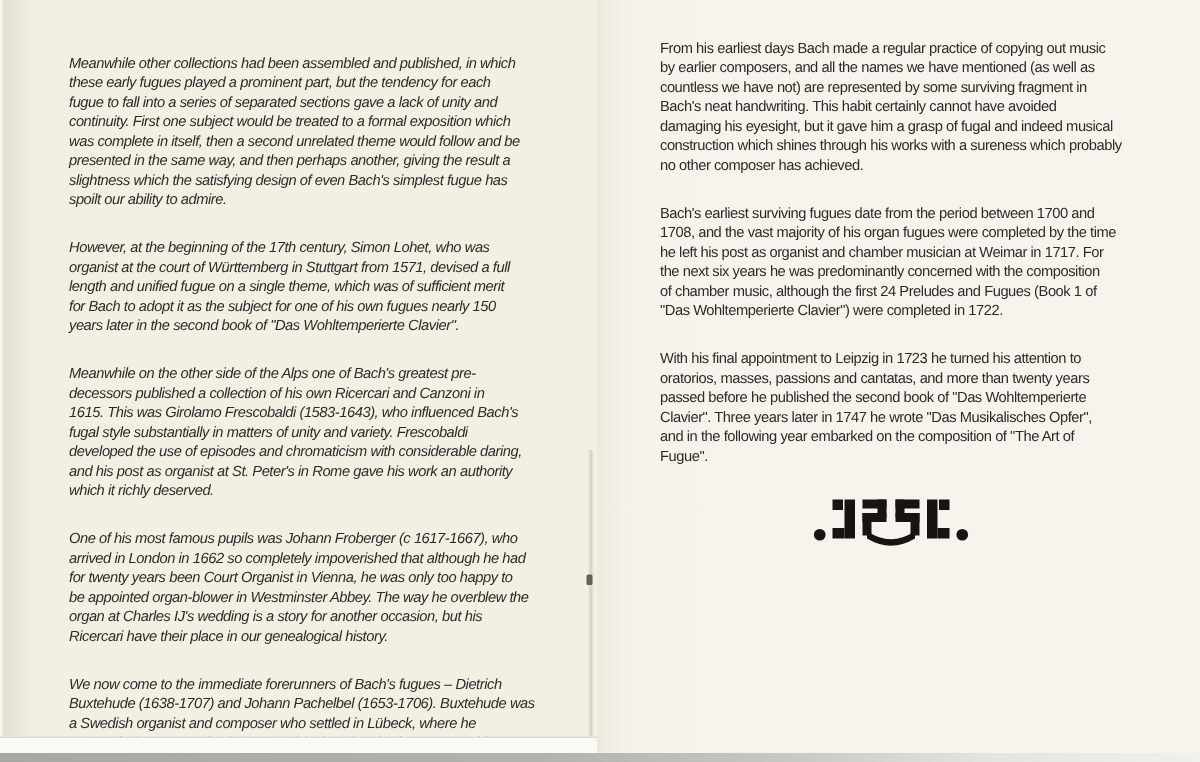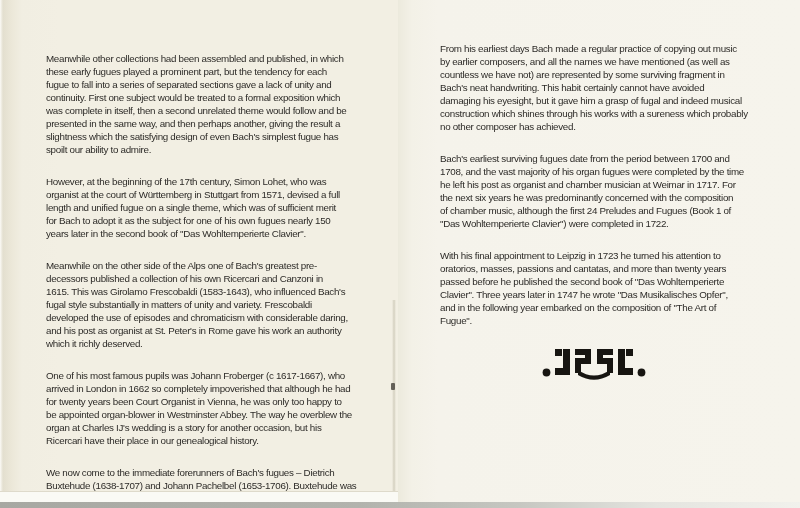--- a/index.html
+++ b/index.html
@@ -7,20 +7,21 @@
     position:relative;
     width:800px;height:508px;
     overflow:hidden;
     background:#f3f0e5;
     font-family:"Liberation Sans","DejaVu Sans",sans-serif;
   }
   
   .page-left{
     position:absolute;left:0;top:0;width:398px;height:502px;
     background:linear-gradient(90deg,#fbfaf6 0px,#e3dfcf 3px,#ece8d9 12px,#f1eee2 22px,#f2efe3 60px,#f2efe3 100%);
+    font-style:italic;
   }
   
   .page-right{
     position:absolute;left:398px;top:0;width:402px;height:508px;
     background:linear-gradient(90deg,#eceadd 0px,#f3f1e7 14px,#f5f3eb 40px,#f6f4ec 100%);
   }
   
   .gutter-crease{
     position:absolute;left:392px;top:300px;width:4px;height:200px;
     background:linear-gradient(90deg,rgba(180,175,155,0) 0%,rgba(175,170,148,.45) 50%,rgba(180,175,155,0) 100%);
@@ -42,21 +43,21 @@
     position:absolute;
     color:#2d2b28;
     font-size:9.8px;
     line-height:13px;
     letter-spacing:-0.3px;
     font-weight:normal;
   }
   .text-col-left{left:46px;top:36px;width:318px;}
   .text-col-right{left:42px;top:26px;width:330px;}
   p.para{
-    margin:16px 0 19px 0;
+    margin:0 0 19px 0;
     white-space:pre;
   }
   .ornament-wrap{
     margin:14px 0 0 102px;
     width:104px;height:38px;
   }
   .ornament-wrap svg{display:block;}
 </style>
 </head>
 <body>

